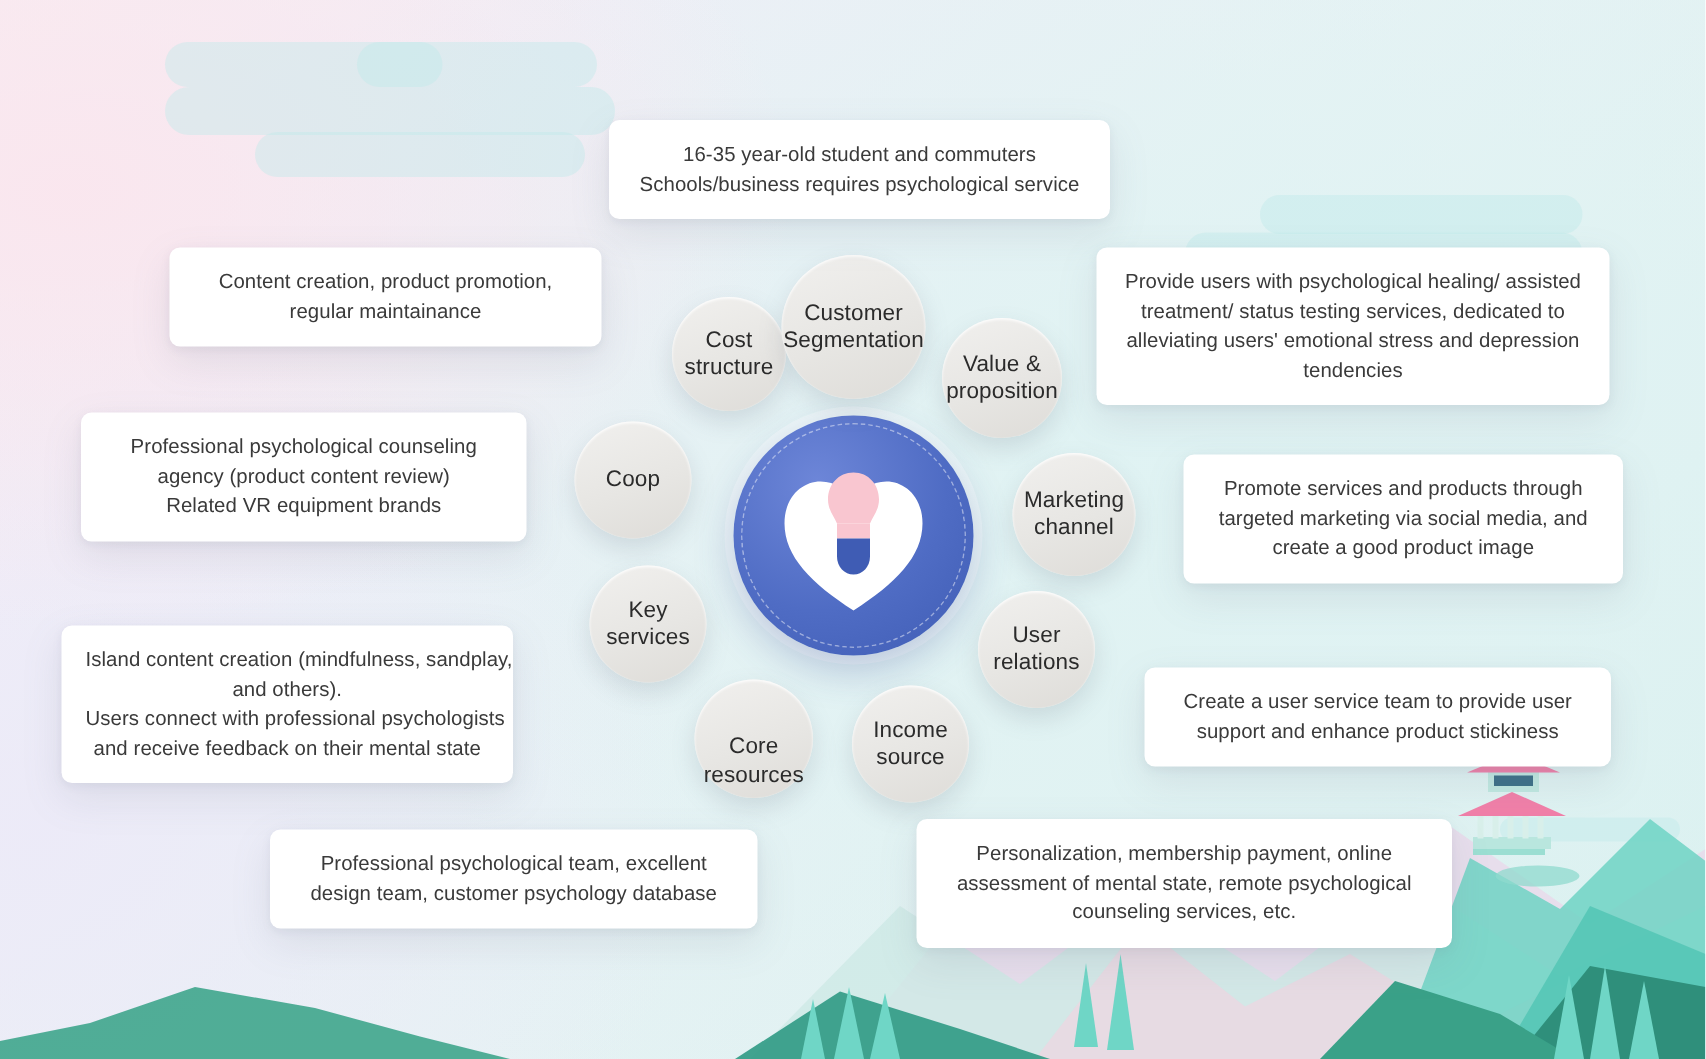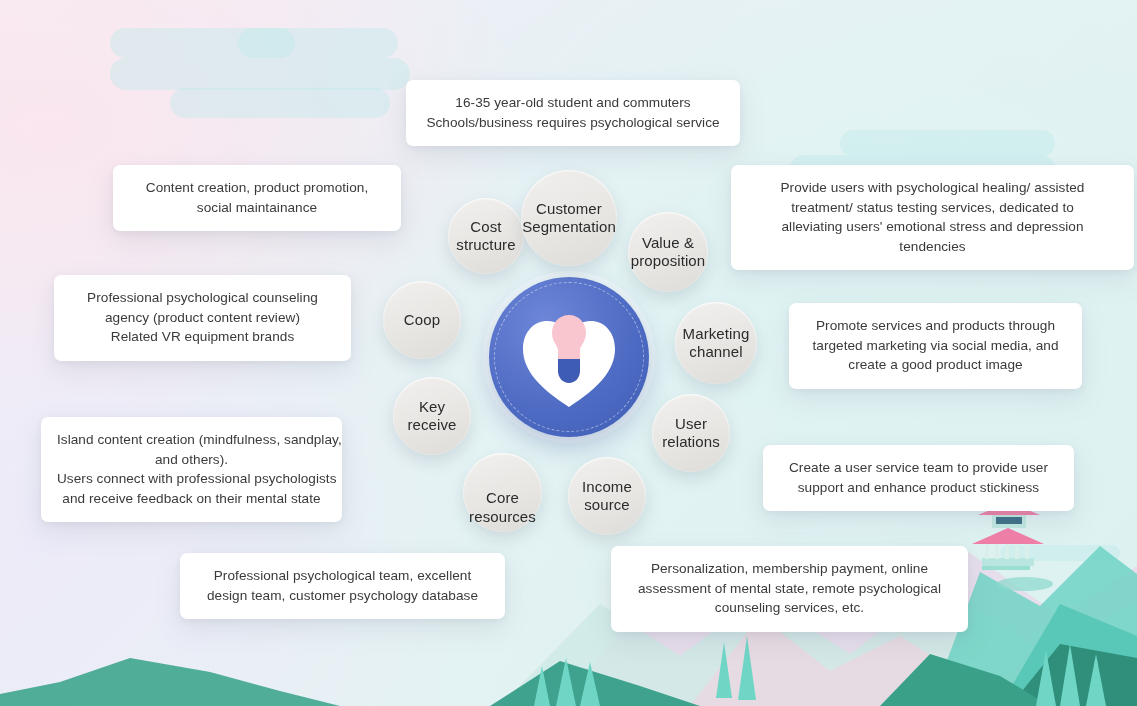--- a/index.html
+++ b/index.html
@@ -182,21 +182,21 @@
       </div>
       <div class="node" style="left: 675px; top: 302px; width: 82px; height: 82px;">
         <div>
           <span>Marketing</span>
           <span>channel</span>
         </div>
       </div>
       <div class="node" style="left: 393px; top: 377px; width: 78px; height: 78px;">
         <div>
           <span>Key</span>
-          <span>receive</span>
+          <span>services</span>
         </div>
       </div>
       <div class="node" style="left: 652px; top: 394px; width: 78px; height: 78px;">
         <div>
           <span>User</span>
           <span>relations</span>
         </div>
       </div>
       <div class="node" style="left: 463px; top: 453px; width: 79px; height: 79px; align-items: flex-end;">
         <div>
@@ -212,23 +212,23 @@
       </div>
     </div>
 
   <div id="cards">
       <div class="card" style="left: 406px; top: 80px; width: 334px;">
         <span class="ln">16-35 year-old student and commuters</span>
         <span class="ln">Schools/business requires psychological service</span>
       </div>
       <div class="card" style="left: 113px; top: 165px; width: 288px;">
         <span class="ln">Content creation, product promotion,</span>
-        <span class="ln">social maintainance</span>
-      </div>
-      <div class="card" style="left: 731px; top: 165px; width: 403px;">
+        <span class="ln">regular maintainance</span>
+      </div>
+      <div class="card" style="left: 731px; top: 165px; width: 342px;">
         <span class="ln">Provide users with psychological healing/ assisted</span>
         <span class="ln">treatment/ status testing services, dedicated to</span>
         <span class="ln">alleviating users' emotional stress and depression</span>
         <span class="ln">tendencies</span>
       </div>
       <div class="card" style="left: 54px; top: 275px; width: 297px;">
         <span class="ln">Professional psychological counseling</span>
         <span class="ln">agency (product content review)</span>
         <span class="ln">Related VR equipment brands</span>
       </div>

